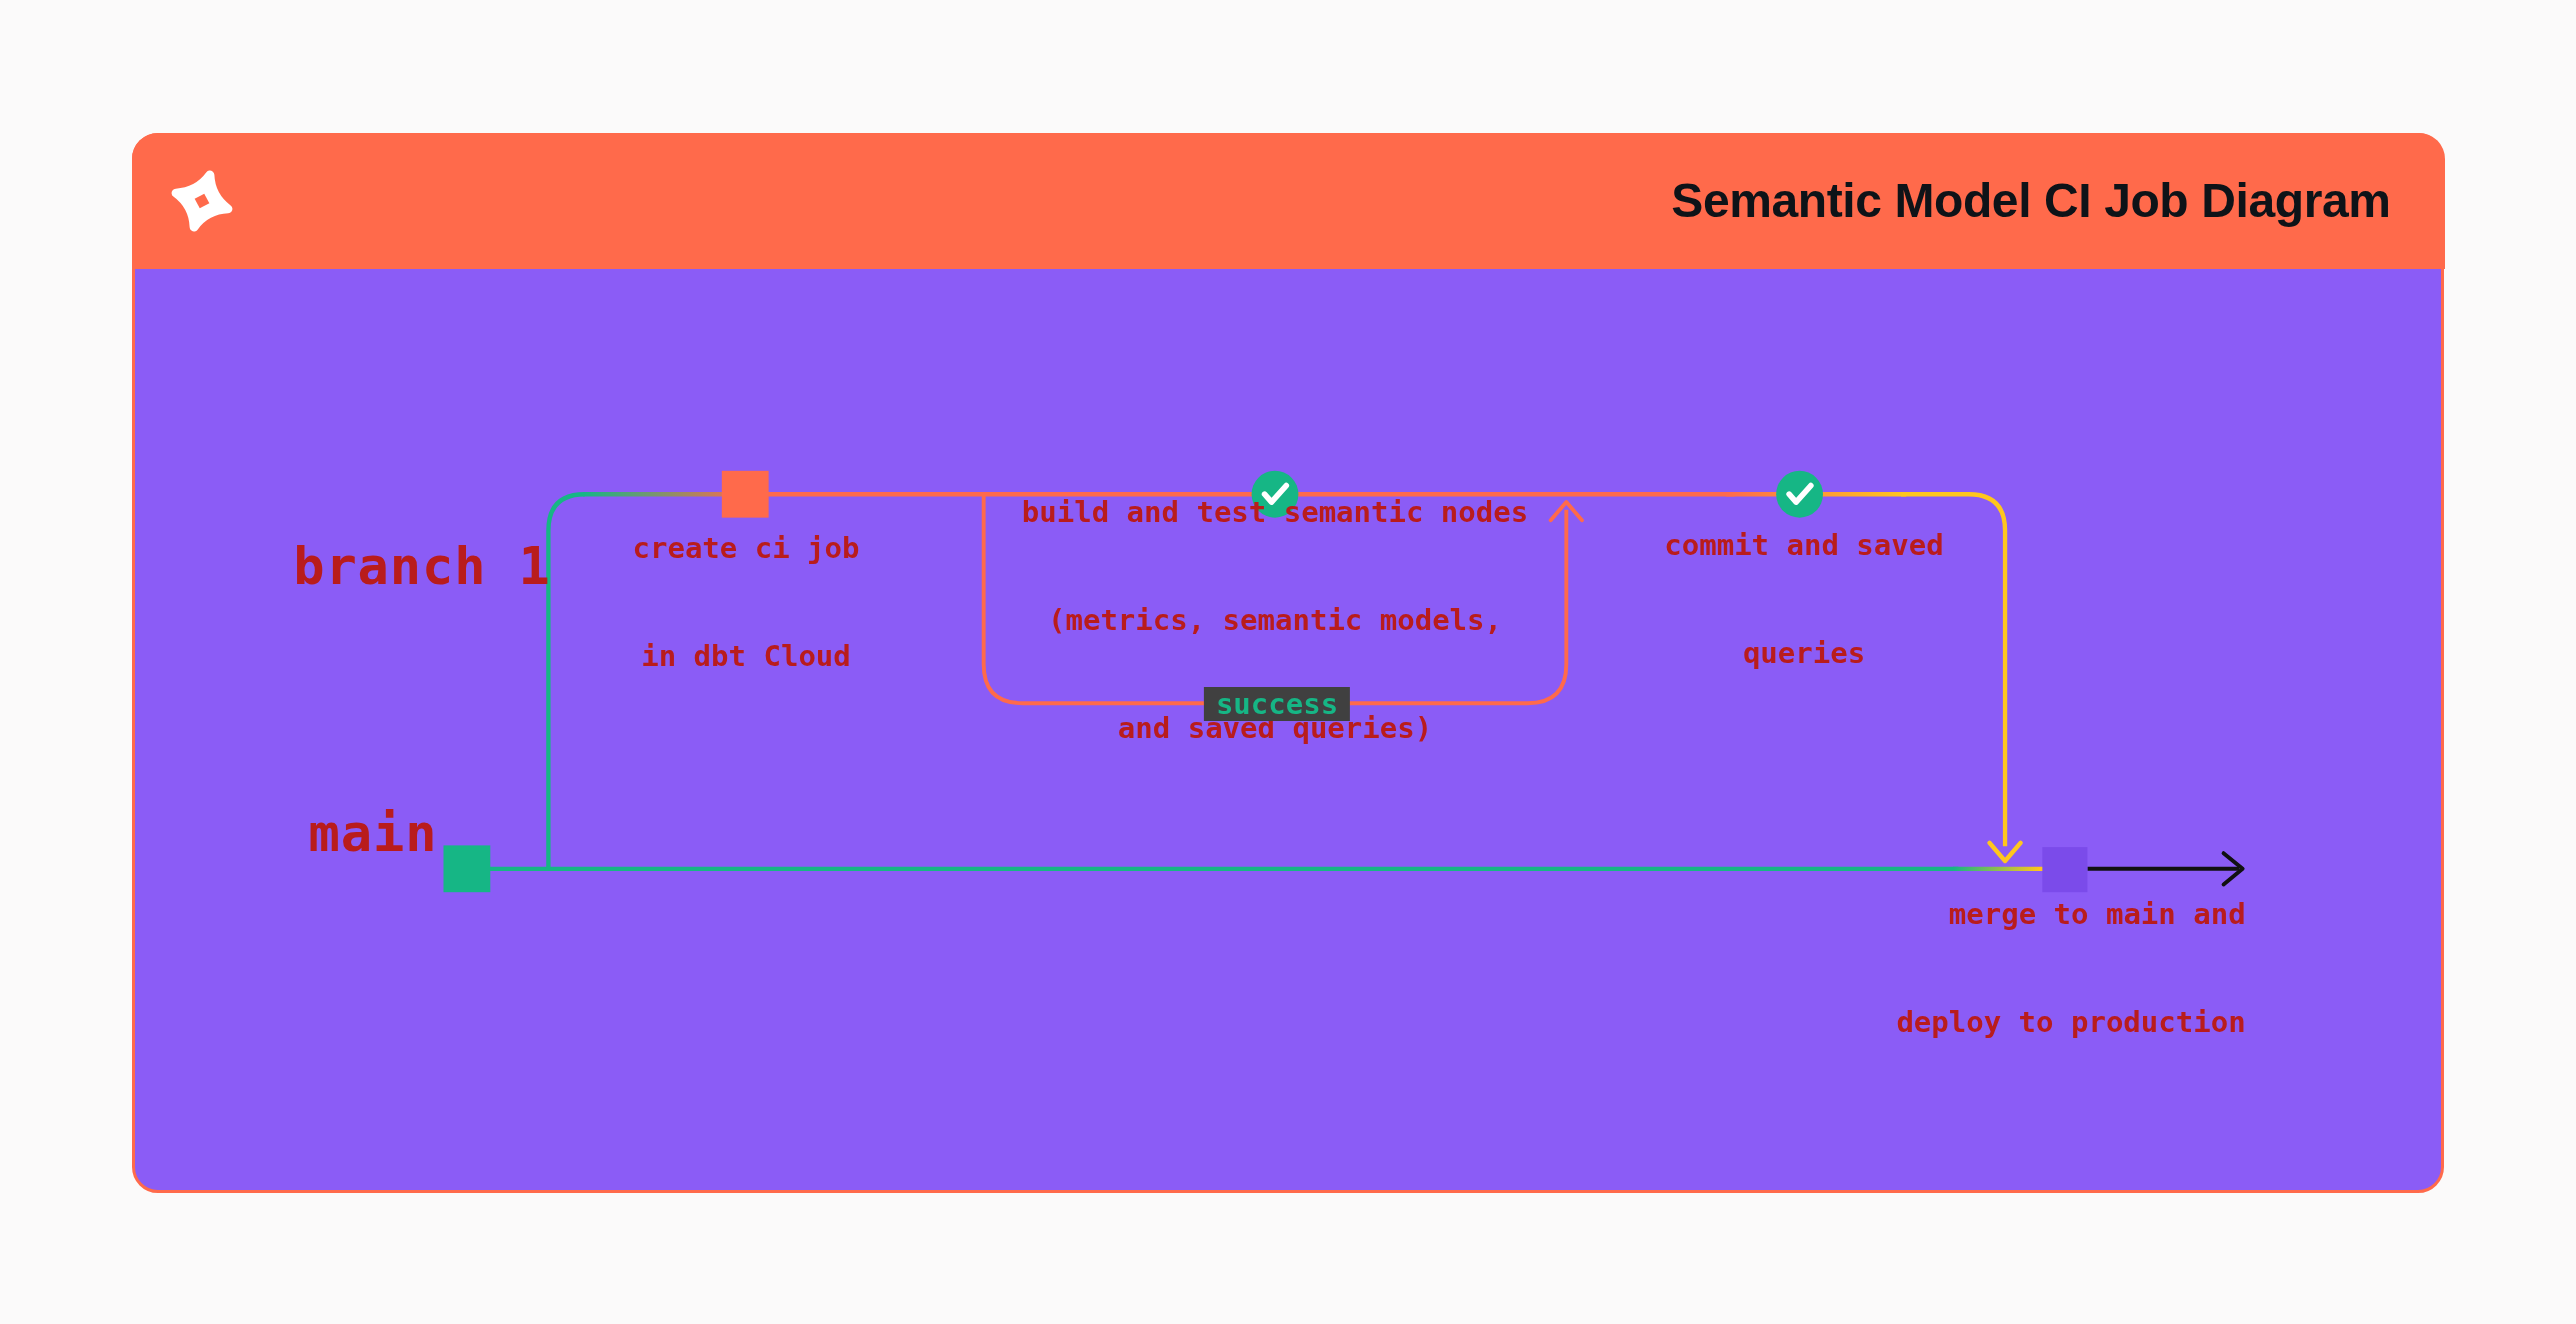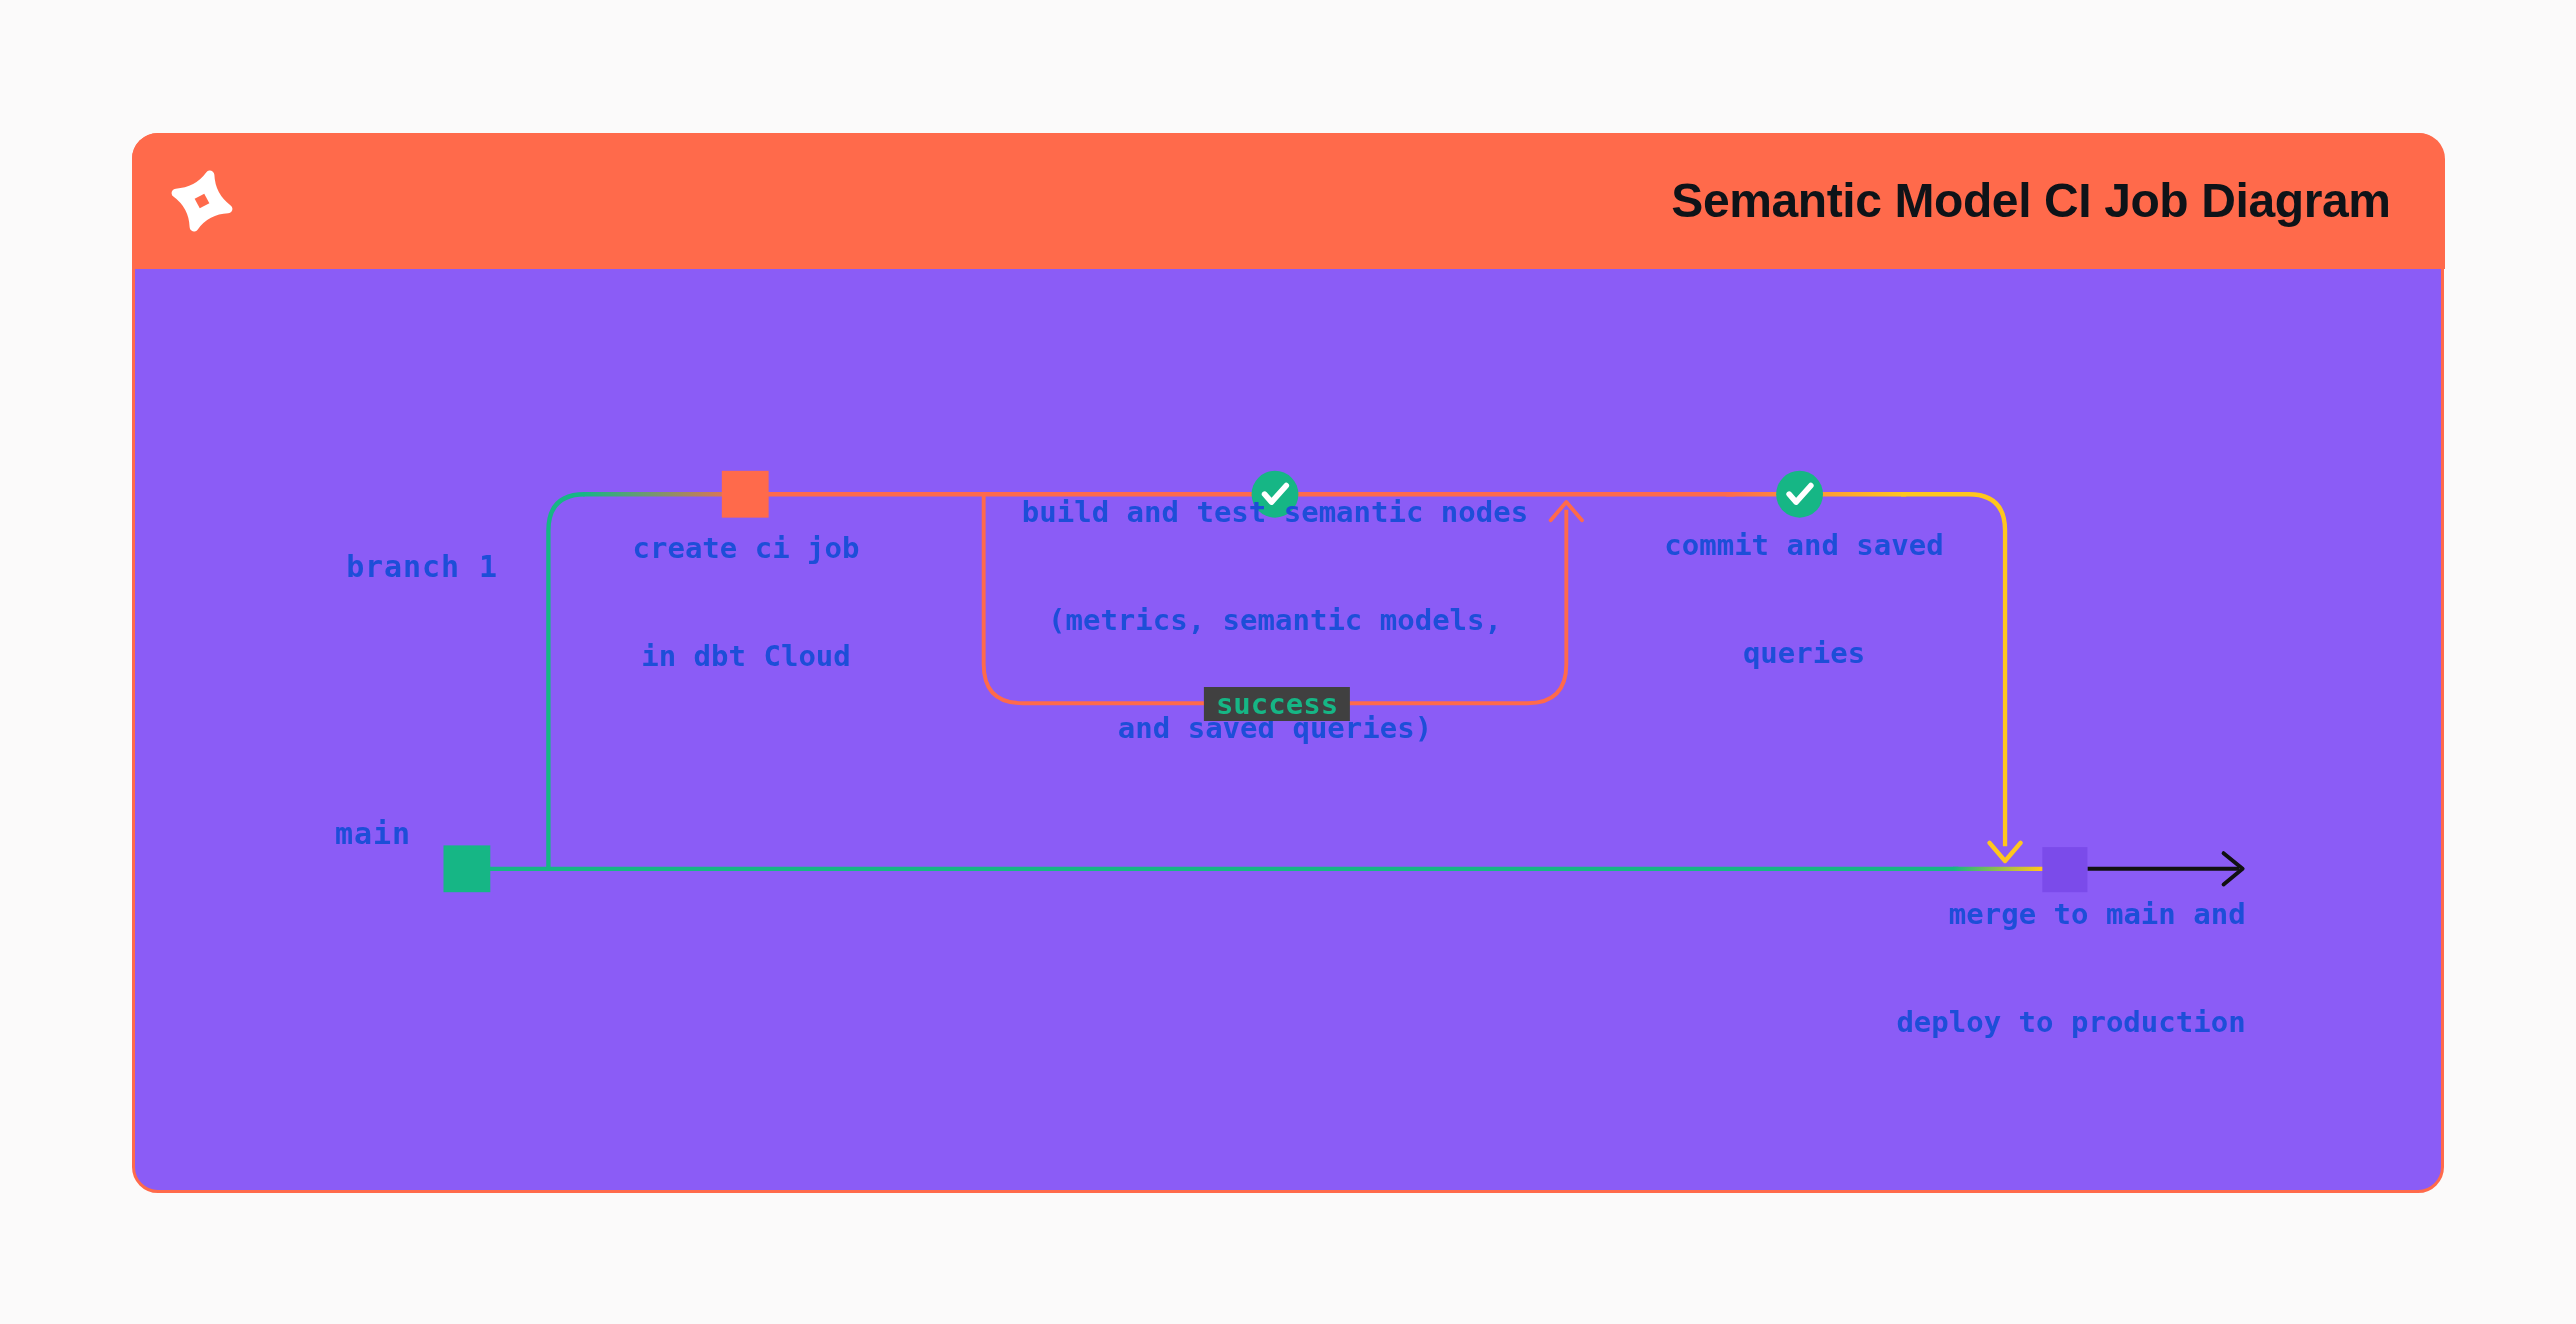--- a/index.html
+++ b/index.html
@@ -25,23 +25,23 @@
   .header-title{
     position:absolute;right:54px;top:0;height:136px;
     display:flex;align-items:center;
     font-family:"Liberation Sans", sans-serif;
     font-size:48px;font-weight:700;color:#0E1318;
     letter-spacing:-0.4px;white-space:nowrap;
   }
   svg.diagram{position:absolute;left:0;top:0;width:2576px;height:1324px;}
   .lbl{
     position:absolute;transform:translate(-50%,-50%);
-    color:#1d4ed8;font-weight:700;text-align:center;white-space:pre;
+    color:#b91c1c;font-weight:700;text-align:center;white-space:pre;
   }
-  .lane-lbl{font-size:30px;letter-spacing:0.9px;}
+  .lane-lbl{font-size:52px;letter-spacing:0.9px;}
   .node-lbl{font-size:29px;line-height:36px;}
   .success-lbl{font-size:29px;color:#16B685;background:#404040;padding:0 12px;}
 </style>
 </head>
 <body>
 
 <div class="card">
   <div class="card-header">
     <div class="logo-wrap">
       <svg viewBox="0 0 100 100" width="68" height="68">

